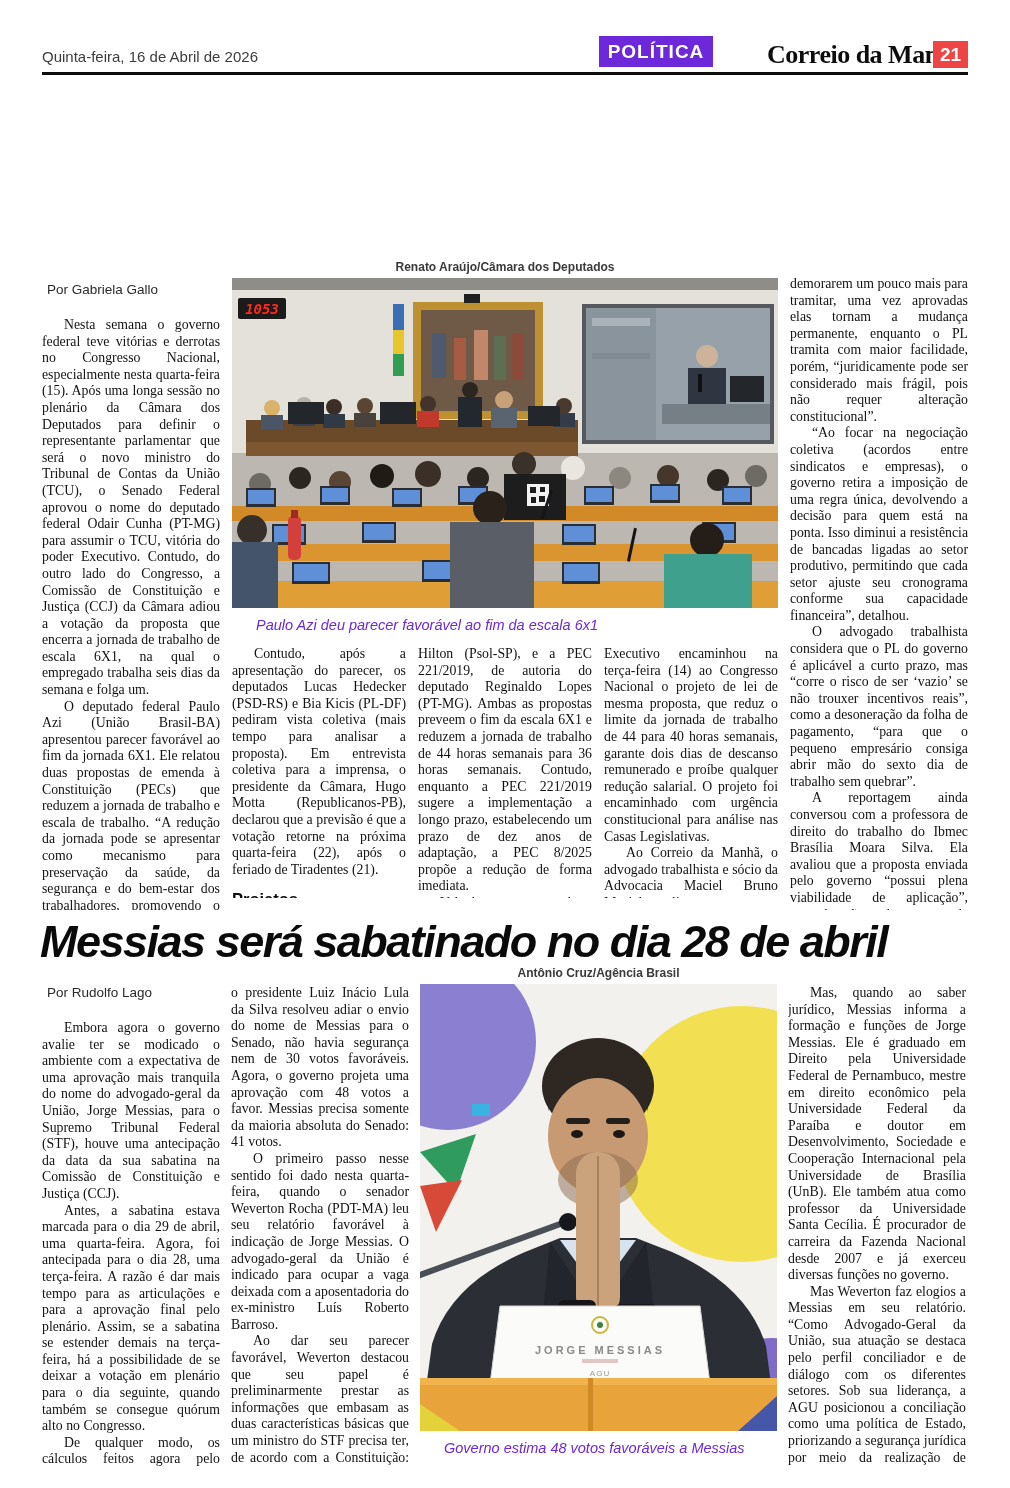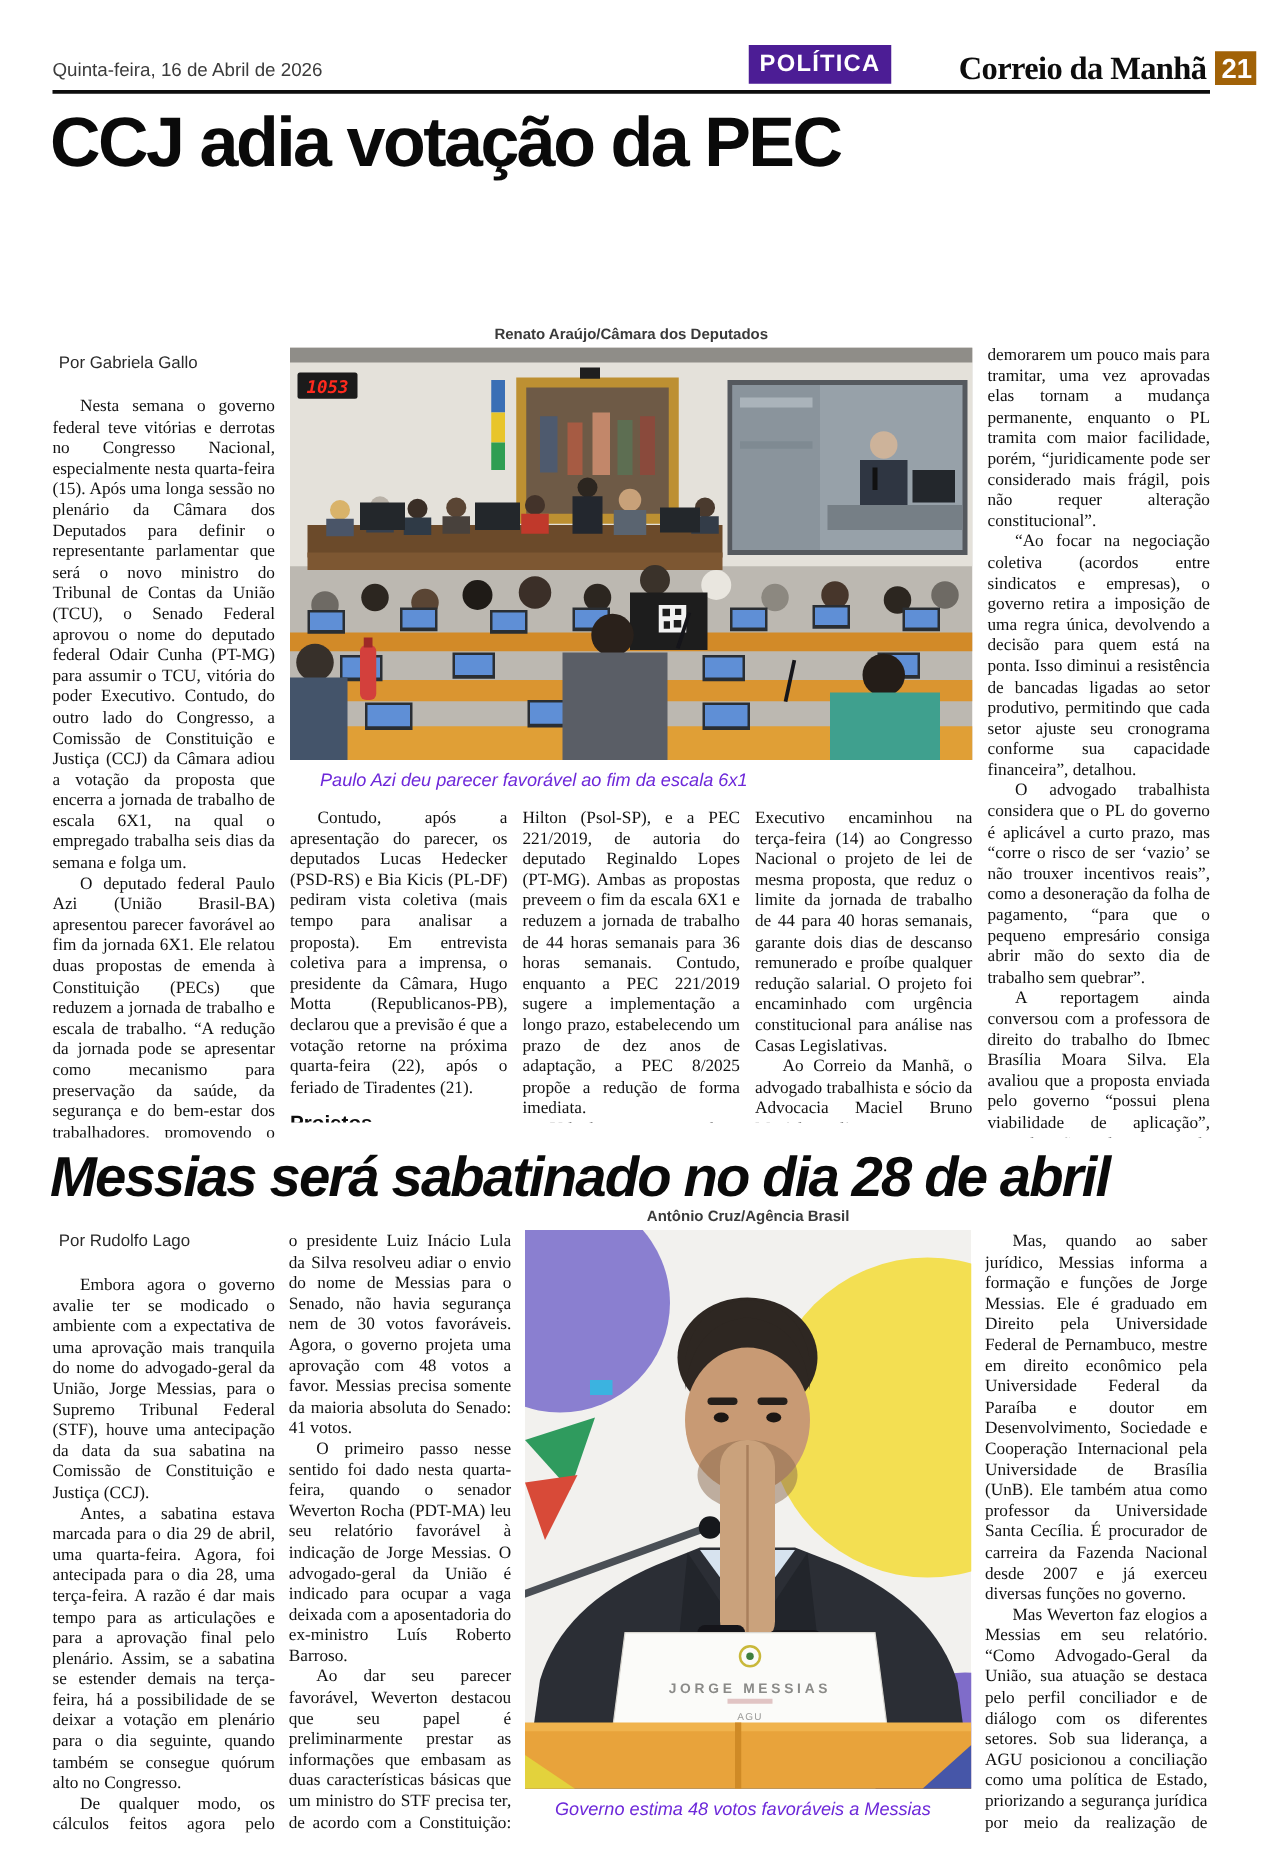--- a/index.html
+++ b/index.html
@@ -1,29 +1,29 @@
 <!DOCTYPE html>
 <html lang="pt"><head>
 <meta charset="utf-8">
 <style>
   html,body{margin:0;padding:0;background:#fff;}
   .page{position:relative;width:1005px;height:1488px;background:#ffffff;overflow:hidden;
         font-family:"Liberation Serif",serif;color:#111;}
   
   .date{position:absolute;left:42px;top:48px;font-family:"Liberation Sans",sans-serif;
         font-size:15px;color:#3c3c3c;}
-  .section-box{position:absolute;left:599px;top:36px;width:114px;height:31px;background:#4c1d95;
+  .section-box{position:absolute;left:599px;top:36px;width:114px;height:31px;background:#6d28d9;
         display:flex;align-items:center;justify-content:center;}
   .section-box span{font-family:"Liberation Sans",sans-serif;font-weight:bold;font-size:19px;
         color:#fff;letter-spacing:1px;}
   .masthead{position:absolute;left:767px;top:40px;font-family:"Liberation Serif",serif;
         font-weight:bold;font-size:26px;letter-spacing:-0.5px;color:#0d0d0d;}
-  .pagenum{position:absolute;left:972px;top:41px;width:35px;height:27px;background:#a16207;
+  .pagenum{position:absolute;left:933px;top:41px;width:35px;height:27px;background:#ef4444;
         display:flex;align-items:center;justify-content:center;font-family:"Liberation Sans",sans-serif;
-        font-weight:bold;font-size:22px;color:#fff;}
+        font-weight:bold;font-size:19px;color:#fff;}
   .header-rule{position:absolute;left:42px;top:72px;width:926px;height:3px;background:#0d0d0d;}
   
   .h1{position:absolute;left:40px;top:82px;width:940px;font-family:"Liberation Sans",sans-serif;
       font-weight:bold;font-size:56px;line-height:1.14;letter-spacing:-2px;color:#0a0a0a;}
   .dek{position:absolute;left:42px;top:226px;width:926px;font-family:"Liberation Sans",sans-serif;
       font-size:23px;color:#4d4d4d;letter-spacing:-0.3px;}
   .h2{position:absolute;left:40px;top:916px;width:940px;font-family:"Liberation Sans",sans-serif;
       font-weight:bold;font-size:45px;letter-spacing:-1.5px;color:#0a0a0a;white-space:nowrap;font-style:italic;}
   
   .art1{position:absolute;left:42px;top:276px;width:926px;height:634px;display:grid;
@@ -52,21 +52,21 @@
 
   <div class="date">Quinta-feira, 16 de Abril de 2026</div>
   <div class="section-box">
     <span>POLÍTICA</span>
   </div>
   <div class="masthead">Correio da Manhã</div>
   <div class="pagenum">21</div>
   <div class="header-rule"></div>
 
   <div class="h1">
-    <span>CCJ adia votação da PEC</span><br>
+    <br>
   </div>
 
   <div class="art1">
 
     <div class="col body">
       <div class="byline">Por Gabriela Gallo</div>
       <p>Nesta semana o governo federal teve vitórias e derrotas no Congresso Nacional, especialmente nesta quarta-feira (15). Após uma longa sessão no plenário da Câmara dos Deputados para definir o representante parlamentar que será o novo ministro do Tribunal de Contas da União (TCU), o Senado Federal aprovou o nome do deputado federal Odair Cunha (PT-MG) para assumir o TCU, vitória do poder Executivo. Contudo, do outro lado do Congresso, a Comissão de Constituição e Justiça (CCJ) da Câmara adiou a votação da proposta que encerra a jornada de trabalho de escala 6X1, na qual o empregado trabalha seis dias da semana e folga um.</p>
       <p>O deputado federal Paulo Azi (União Brasil-BA) apresentou parecer favorável ao fim da jornada 6X1. Ele relatou duas propostas de emenda à Constituição (PECs) que reduzem a jornada de trabalho e escala de trabalho. “A redução da jornada pode se apresentar como mecanismo para preservação da saúde, da segurança e do bem-estar dos trabalhadores, promovendo o devido equilíbrio entre o tempo dedicado ao trabalho e à vida pessoal”, defendeu Aziz.</p>
     </div>
 

